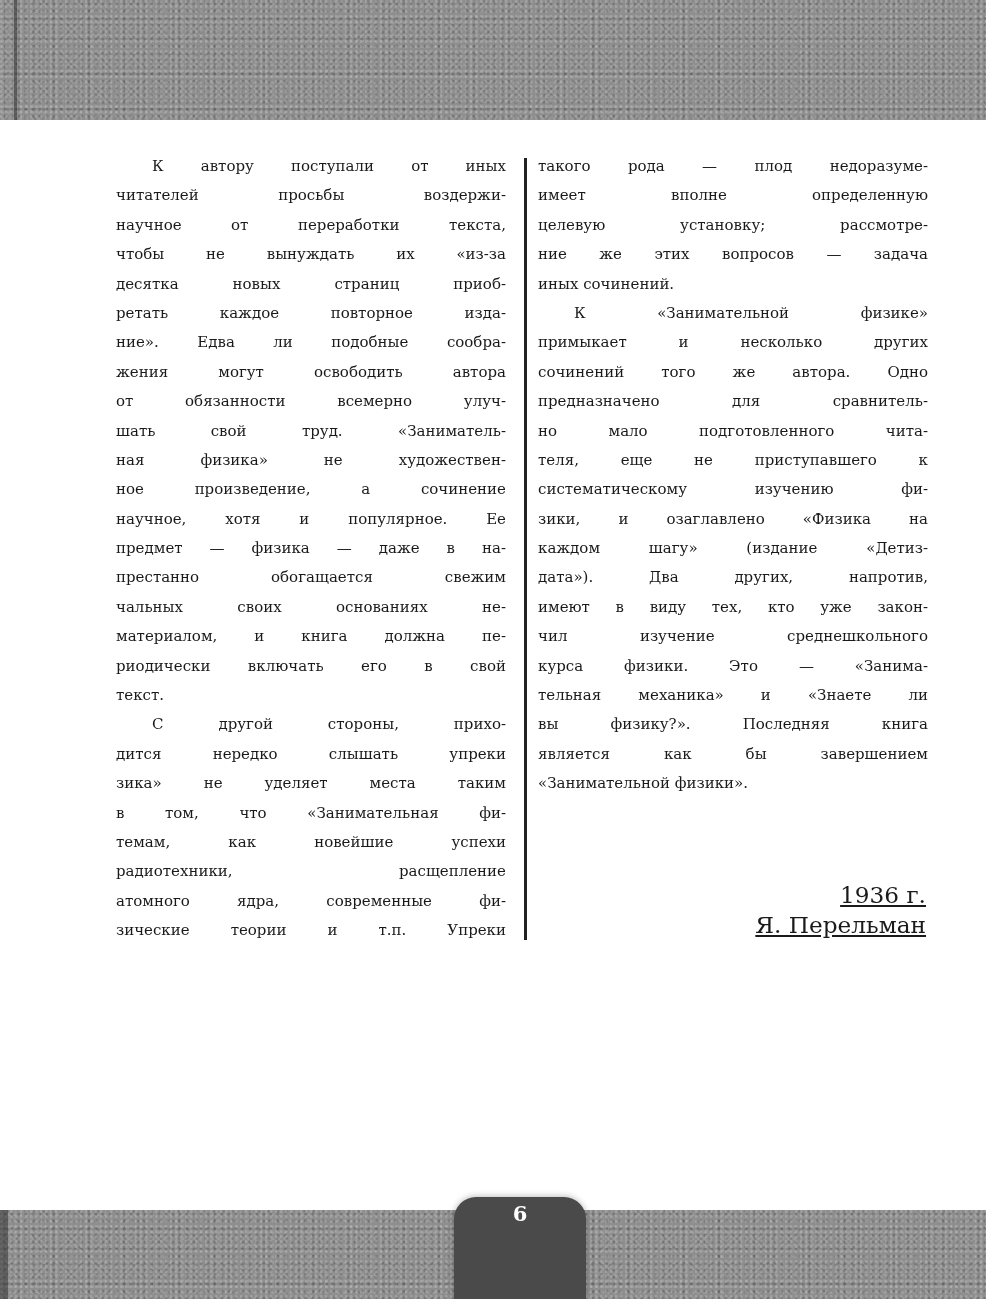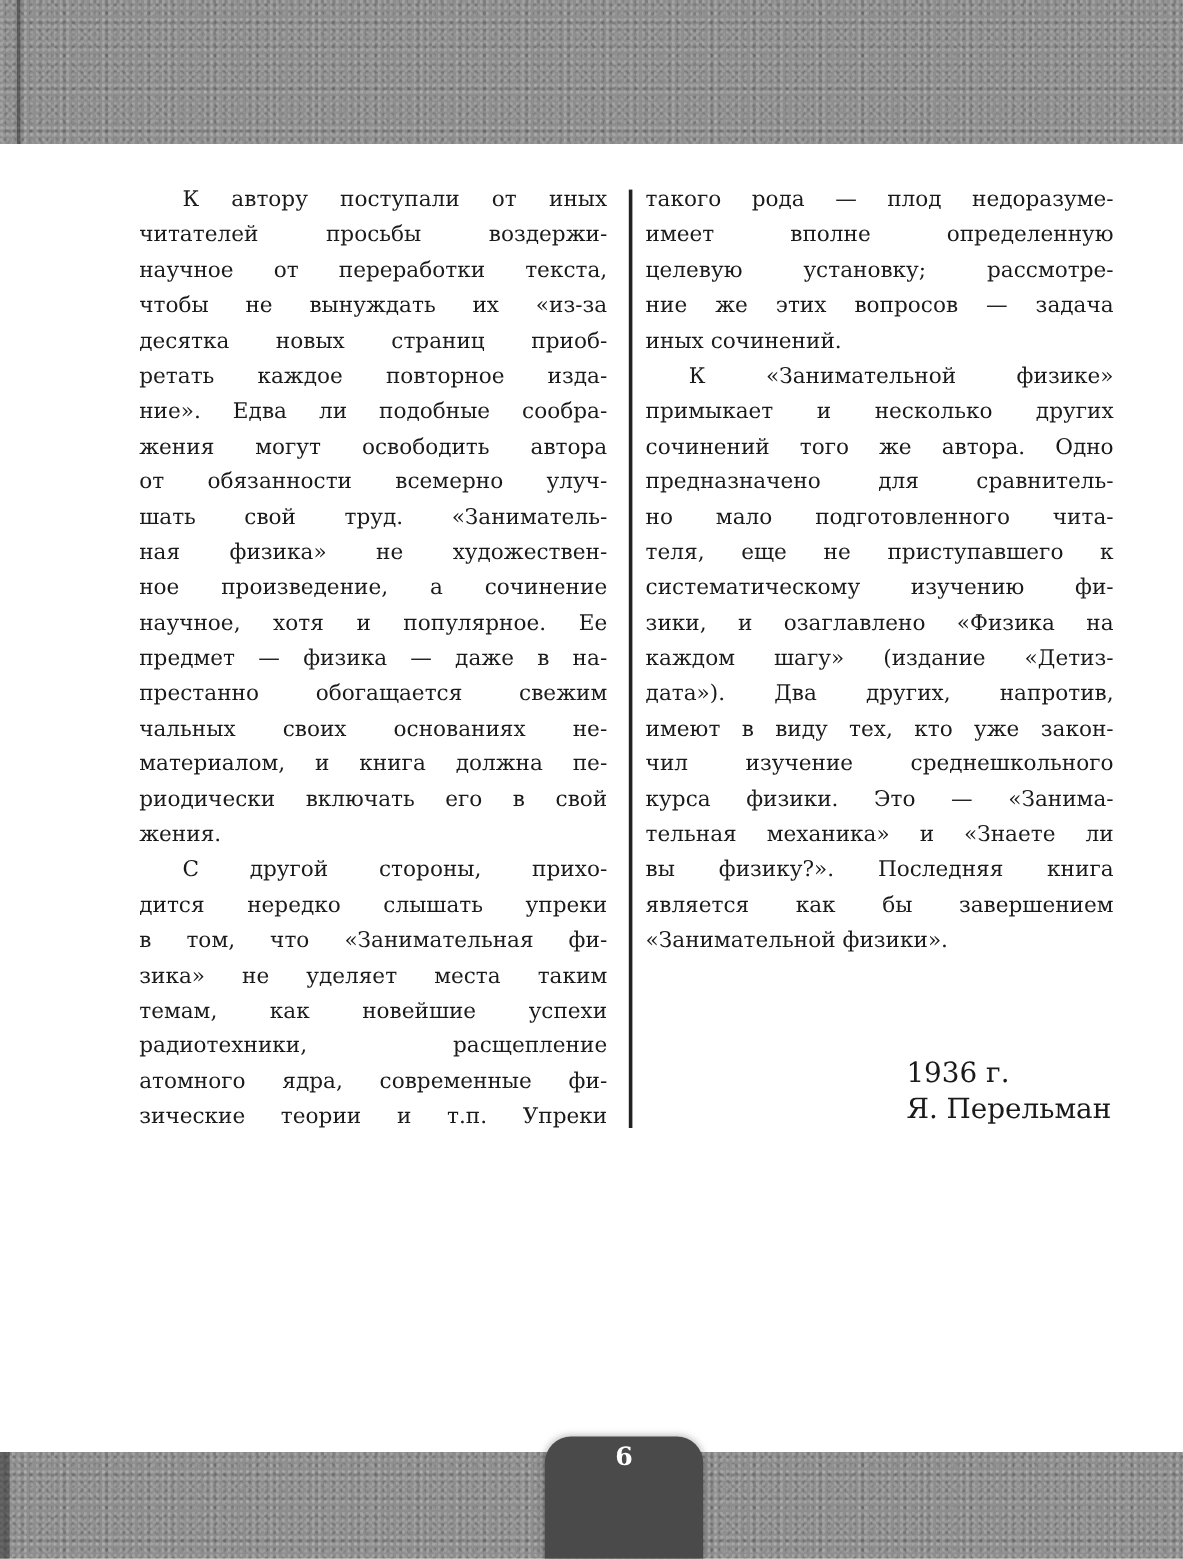--- a/index.html
+++ b/index.html
@@ -24,39 +24,39 @@
     content: ""; position: absolute; left: 14px; top: 0; width: 3px; height: 120px;
     background: rgba(40,40,40,0.55);
   }
   .bottom-band { top: 1210px; height: 89px; }
   .bottom-band::before {
     content: ""; position: absolute; left: 0; top: 0; width: 8px; height: 89px;
     background: rgba(40,40,40,0.5);
   }
   .col {
     position: absolute; top: 152px; width: 390px;
-    font-size: 18px; line-height: 29.4px;
+    font-size: 15px; line-height: 29.4px;
     text-align: justify;
   }
   .col.left { left: 116px; }
   .col.right { left: 538px; }
   .line {
     display: block; white-space: nowrap;
     text-align: justify; text-align-last: justify;
     height: 29.4px; overflow: visible;
   }
   .line.indent { padding-left: 36px; }
   .line.last { text-align-last: left; }
   .divider {
     position: absolute; left: 524px; top: 158px; width: 3px; height: 782px;
     background: #222;
   }
   .signature {
-    position: absolute; right: 60px; top: 880px; text-align: left;
-    font-size: 23.2px; line-height: 30px;
+    position: absolute; right: 60px; top: 880px; text-align: right;
+    font-size: 23.2px; line-height: 30px; text-decoration: underline;
   }
   .page-tab {
     position: absolute; left: 454px; top: 1197px; width: 132px; height: 102px;
     background: #4a4a4a; border-radius: 22px 22px 0 0;
     box-shadow: 0 -1px 6px rgba(0,0,0,0.25);
     text-align: center;
   }
   .page-number {
     display: block; margin-top: 4px; color: #ffffff;
     font-weight: bold; font-size: 21px;
@@ -81,25 +81,25 @@
   <span class="line">от обязанности всемерно улуч-</span>
   <span class="line">шать свой труд. «Заниматель-</span>
   <span class="line">ная физика» не художествен-</span>
   <span class="line">ное произведение, а сочинение</span>
   <span class="line">научное, хотя и популярное. Ее</span>
   <span class="line">предмет — физика — даже в на-</span>
   <span class="line">престанно обогащается свежим</span>
   <span class="line">чальных своих основаниях не-</span>
   <span class="line">материалом, и книга должна пе-</span>
   <span class="line">риодически включать его в свой</span>
-  <span class="line last">жения.</span>
+  <span class="line last">текст.</span>
   <span class="line indent">С другой стороны, прихо-</span>
   <span class="line">дится нередко слышать упреки</span>
+  <span class="line">зика» не уделяет места таким</span>
   <span class="line">в том, что «Занимательная фи-</span>
-  <span class="line">зика» не уделяет места таким</span>
   <span class="line">темам, как новейшие успехи</span>
   <span class="line">радиотехники, расщепление</span>
   <span class="line">атомного ядра, современные фи-</span>
   <span class="line">зические теории и т.п. Упреки</span>
 </div>
 
 <div class="divider"></div>
 
 <div class="col right">
   <span class="line">такого рода — плод недоразуме-</span>

